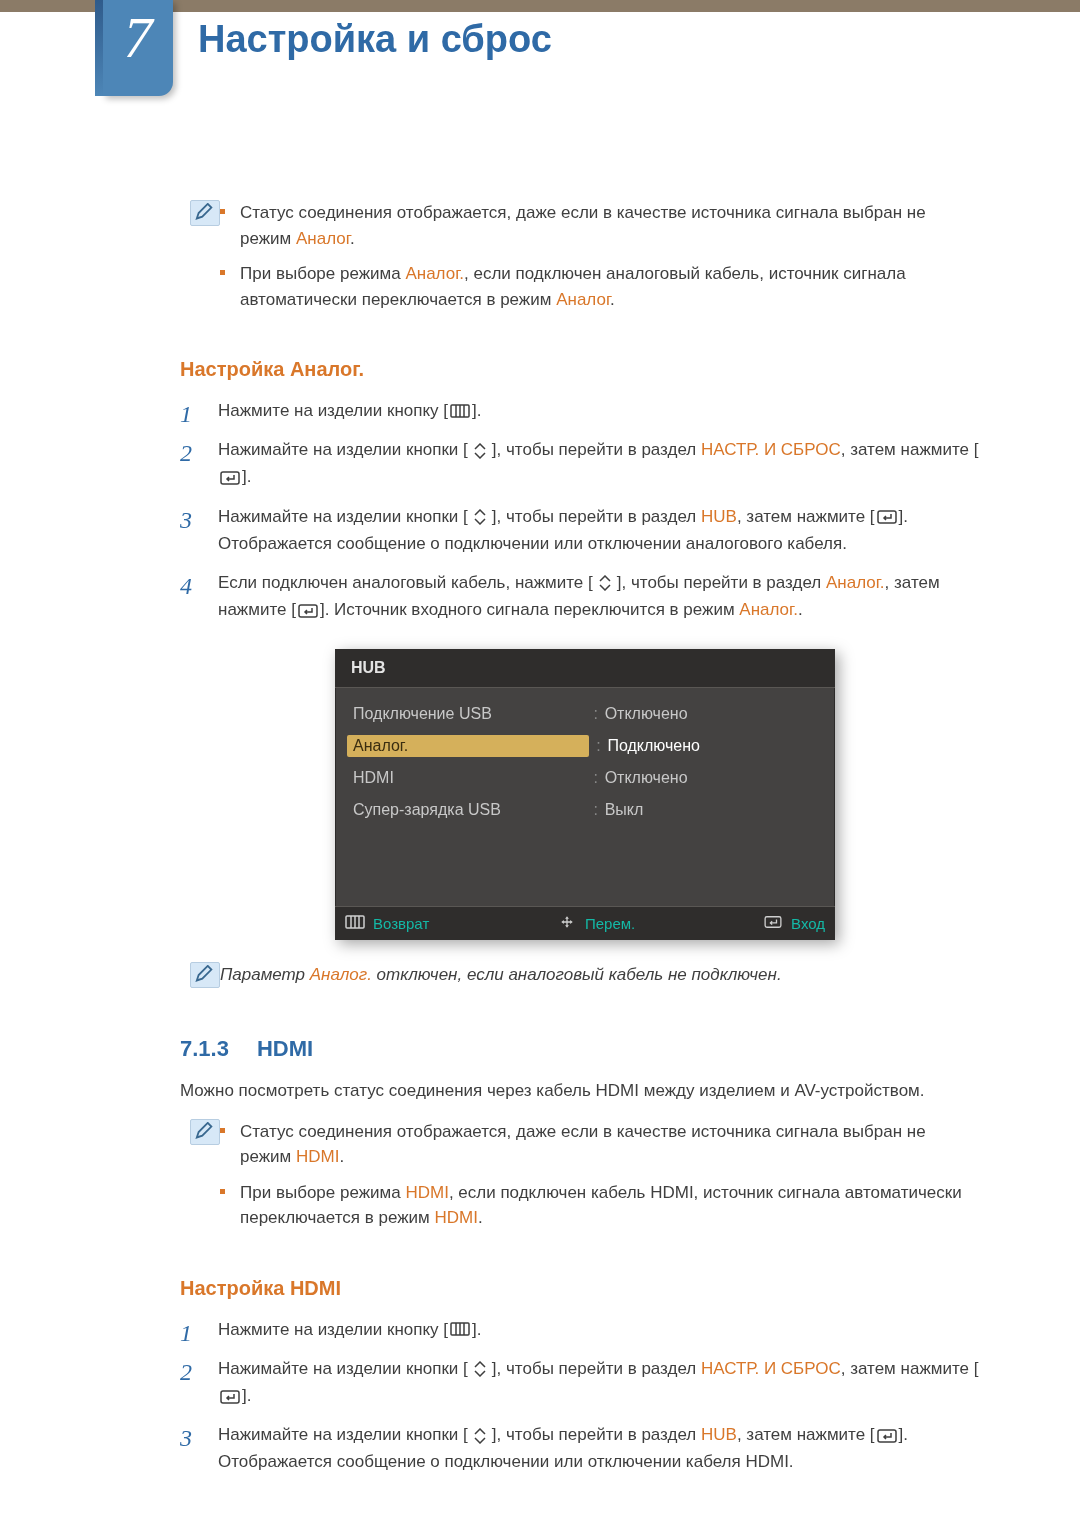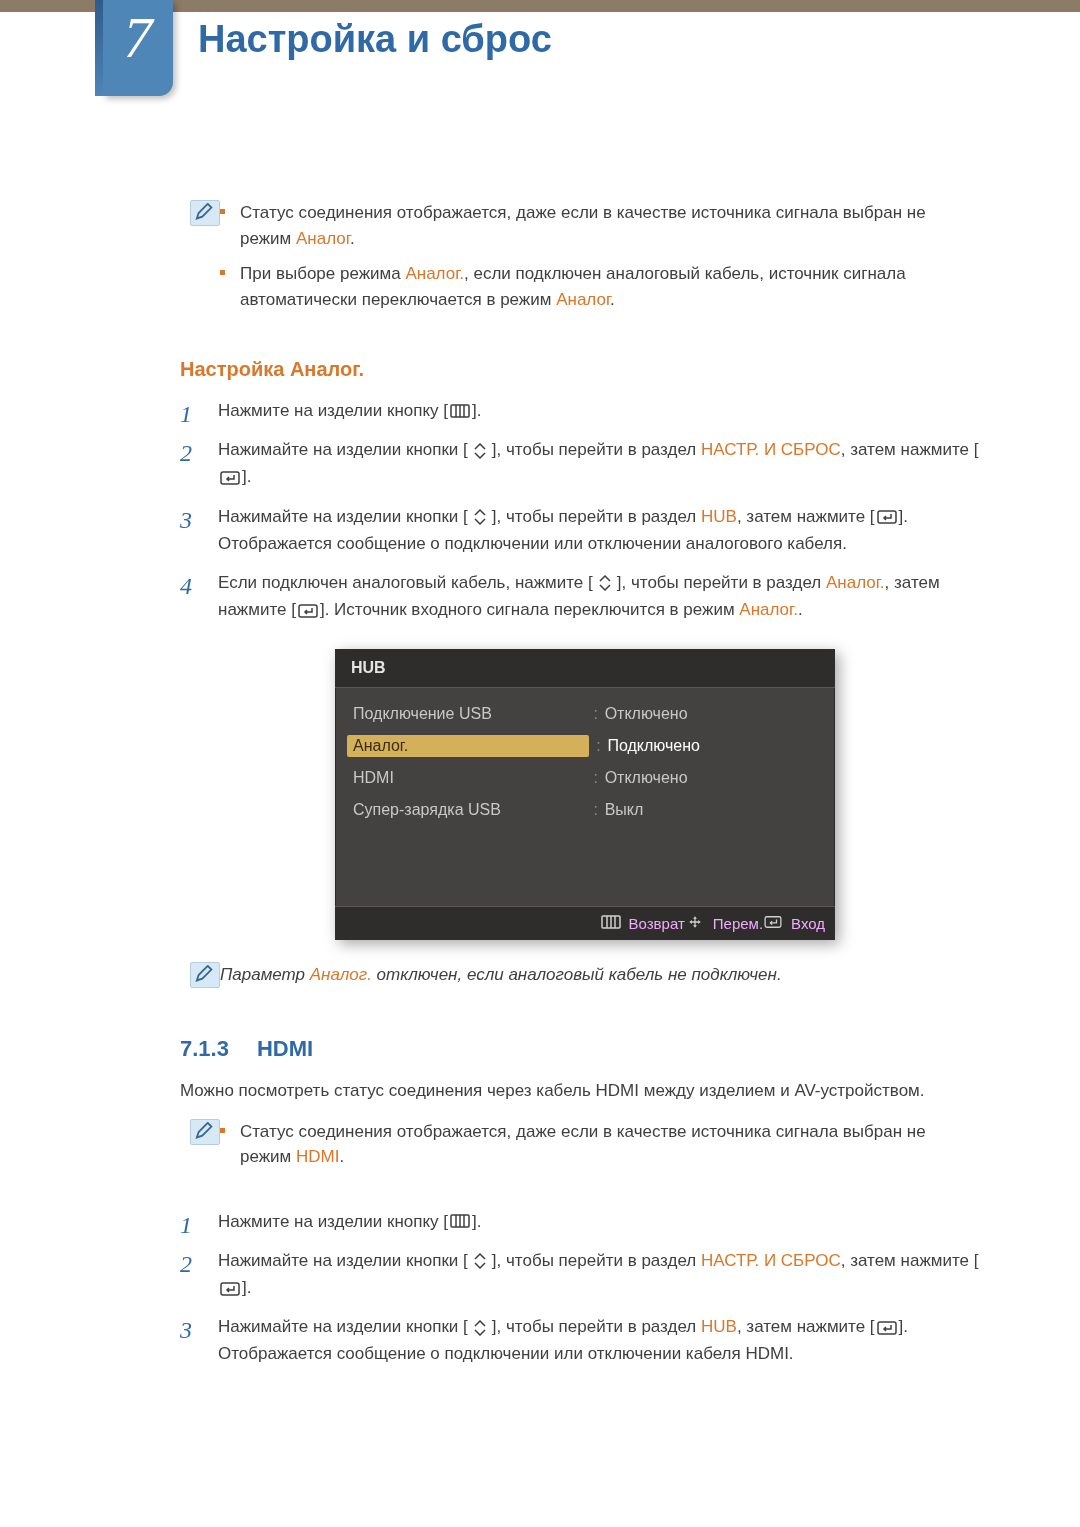--- a/index.html
+++ b/index.html
@@ -202,24 +202,24 @@
     color: #3a2d10;
     padding: 2px 6px;
     border-radius: 2px;
     margin-left: -6px;
   }
   .osd-label { flex: 1.1; }
   .osd-sep   { width: 18px; text-align: center; color: #888; }
   .osd-val   { flex: 1; }
   .osd-footer {
     background: #2f2d2c;
-    color: #f0abfc;
+    color: #14b8a6;
     padding: 8px 10px;
     display: flex;
-    justify-content: flex-end;
+    justify-content: space-between;
     border-top: 1px solid #5a5754;
   }
   .osd-fitem { display: flex; align-items: center; gap: 8px; font-size: 15px; }
   .osd-fitem svg { width: 20px; height: 14px; stroke: #cfcfcf; fill: none; stroke-width: 1.5; }
   .osd-fitem .arrow svg { stroke: none; fill: #cfcfcf; }
 </style>
 </head>
 <body>
 
 <svg width="0" height="0" style="position:absolute">
@@ -385,23 +385,27 @@
     <div class="note-block">
       <div class="note-icon">
         <svg viewBox="0 0 24 22">
             <use href="#icon-pencil"></use>
           </svg>
       </div>
       <ul class="bullets">
         <li>
           <span>Статус соединения отображается, даже если в качестве источника сигнала выбран не режим </span><span class="highlight">HDMI</span><span>.</span>
         </li>
+        <li>
+          <span>При выборе режима </span><span class="highlight">HDMI</span><span>, если подключен кабель HDMI, источник сигнала автоматически переключается в режим </span><span class="highlight">HDMI</span><span>.</span>
+        </li>
       </ul>
     </div>
 
+    <div class="subheading">Настройка HDMI</div>
 
     <ol class="steps">
       <li>
         <span>Нажмите на изделии кнопку [</span><span class="inline-icon">
             <svg viewBox="0 0 20 16">
               <use href="#icon-menu"></use>
             </svg>
           </span><span>].</span>
       </li>
       <li>

